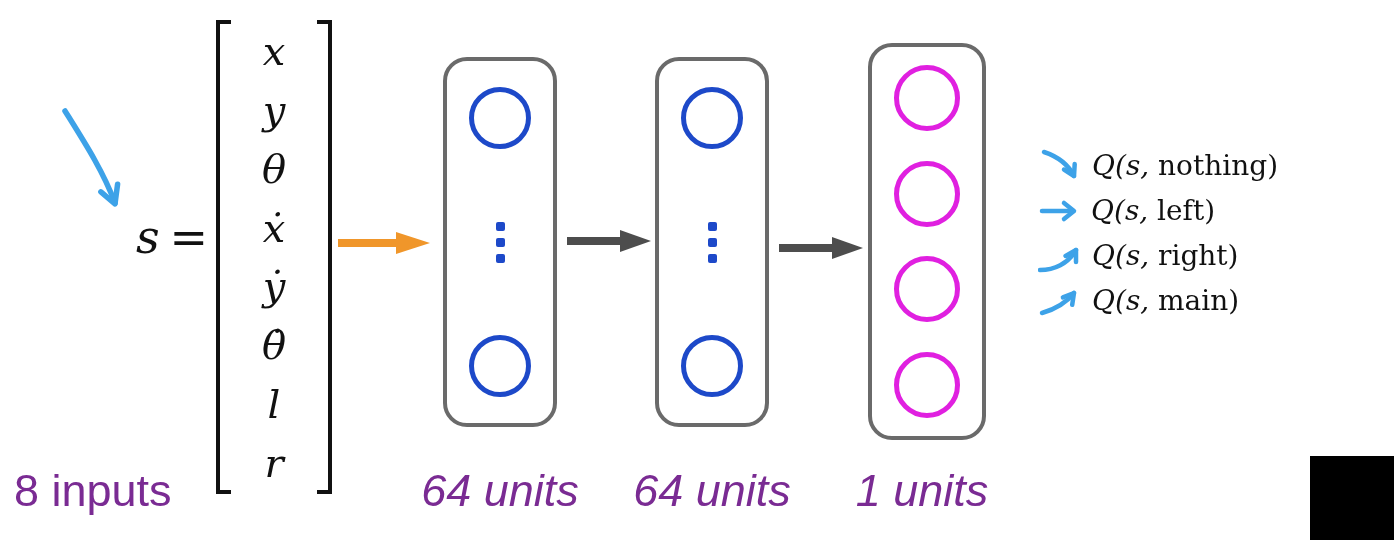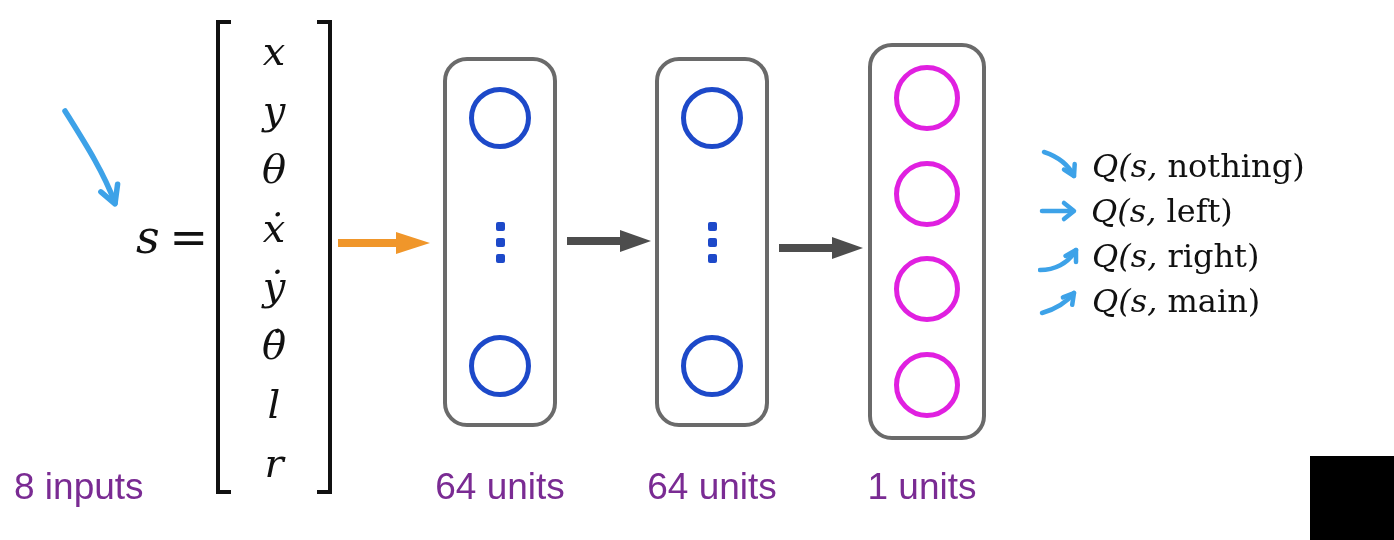--- a/index.html
+++ b/index.html
@@ -24,23 +24,23 @@
   .s-eq{left:136px;top:214px;font-size:46px;line-height:1;}
   .s-eq .eq{font-style:normal;margin-left:10px;}
   
   .vector{left:216px;top:20px;width:116px;height:474px;}
   .bracket{position:absolute;top:0;bottom:0;width:15px;box-sizing:border-box;}
   .bracket.bl{left:0;border-left:4px solid var(--ink);border-top:4px solid var(--ink);border-bottom:4px solid var(--ink);}
   .bracket.br{right:0;border-right:4px solid var(--ink);border-top:4px solid var(--ink);border-bottom:4px solid var(--ink);}
   .entries{position:absolute;left:15px;right:15px;top:2px;bottom:2px;display:flex;flex-direction:column;}
   .entry{flex:1;display:flex;align-items:center;justify-content:center;font-family:"DejaVu Serif",serif;font-style:italic;font-size:40px;color:var(--ink);line-height:1;}
   
-  .plabel{color:var(--label-purple);font-size:37px;line-height:1;white-space:nowrap;}
+  .plabel{color:var(--label-purple);font-size:45px;line-height:1;white-space:nowrap;}
   .inputs-label{left:14px;top:468px;}
-  .units-label{top:468px;width:170px;text-align:center;}
+  .units-label{top:468px;width:170px;text-align:center;font-style:italic;}
   .ul1{left:415px;} .ul2{left:627px;} .ul3{left:837px;}
   
   .layer-box{box-sizing:border-box;border:4px solid var(--box-border);border-radius:24px;background:#fff;display:flex;flex-direction:column;align-items:center;justify-content:space-between;}
   .hidden-box{width:114px;height:370px;top:57px;padding:26px 0;}
   .hb1{left:443px;} .hb2{left:655px;}
   .output-box{left:868px;top:43px;width:118px;height:397px;padding:18px 0;}
   .unit{box-sizing:border-box;border-radius:50%;background:#fff;}
   .hidden-unit{width:62px;height:62px;border:5px solid var(--hidden-unit);}
   .output-unit{width:66px;height:66px;border:5px solid var(--output-unit);}
   .dots{display:flex;flex-direction:column;gap:7px;align-items:center;}
@@ -49,21 +49,21 @@
   .sketch-path{stroke:var(--sketch-blue);stroke-width:5.5;fill:none;stroke-linecap:round;stroke-linejoin:round;}
   .q-sketch{stroke:var(--sketch-blue);stroke-width:4.5;fill:none;stroke-linecap:round;stroke-linejoin:round;}
   .orange-line{stroke:var(--arrow-orange);stroke-width:8;stroke-linecap:butt;}
   .orange-head{fill:var(--arrow-orange);}
   .gray-line{stroke:var(--arrow-gray);stroke-width:8;stroke-linecap:butt;}
   .gray-head{fill:var(--arrow-gray);}
   
   .q-col{left:1038px;top:143px;display:flex;flex-direction:column;}
   .q-row{display:flex;align-items:center;height:45px;}
   .q-row svg{flex:none;}
-  .q-label{font-size:32px;line-height:1;white-space:nowrap;margin-left:6px;}
+  .q-label{font-size:28px;line-height:1;white-space:nowrap;margin-left:6px;}
   .qr2 .q-label{margin-left:5px;}
   .watermark{left:1310px;top:456px;width:84px;height:84px;background:#000;}
 </style>
 </head>
 <body>
 
 <div class="canvas">
 
   <svg class="abs" style="left:55px;top:105px;" width="95" height="120" viewBox="0 0 95 120">
     <path class="sketch-path" d="M10,6 C30,38 48,66 60,98"></path>

